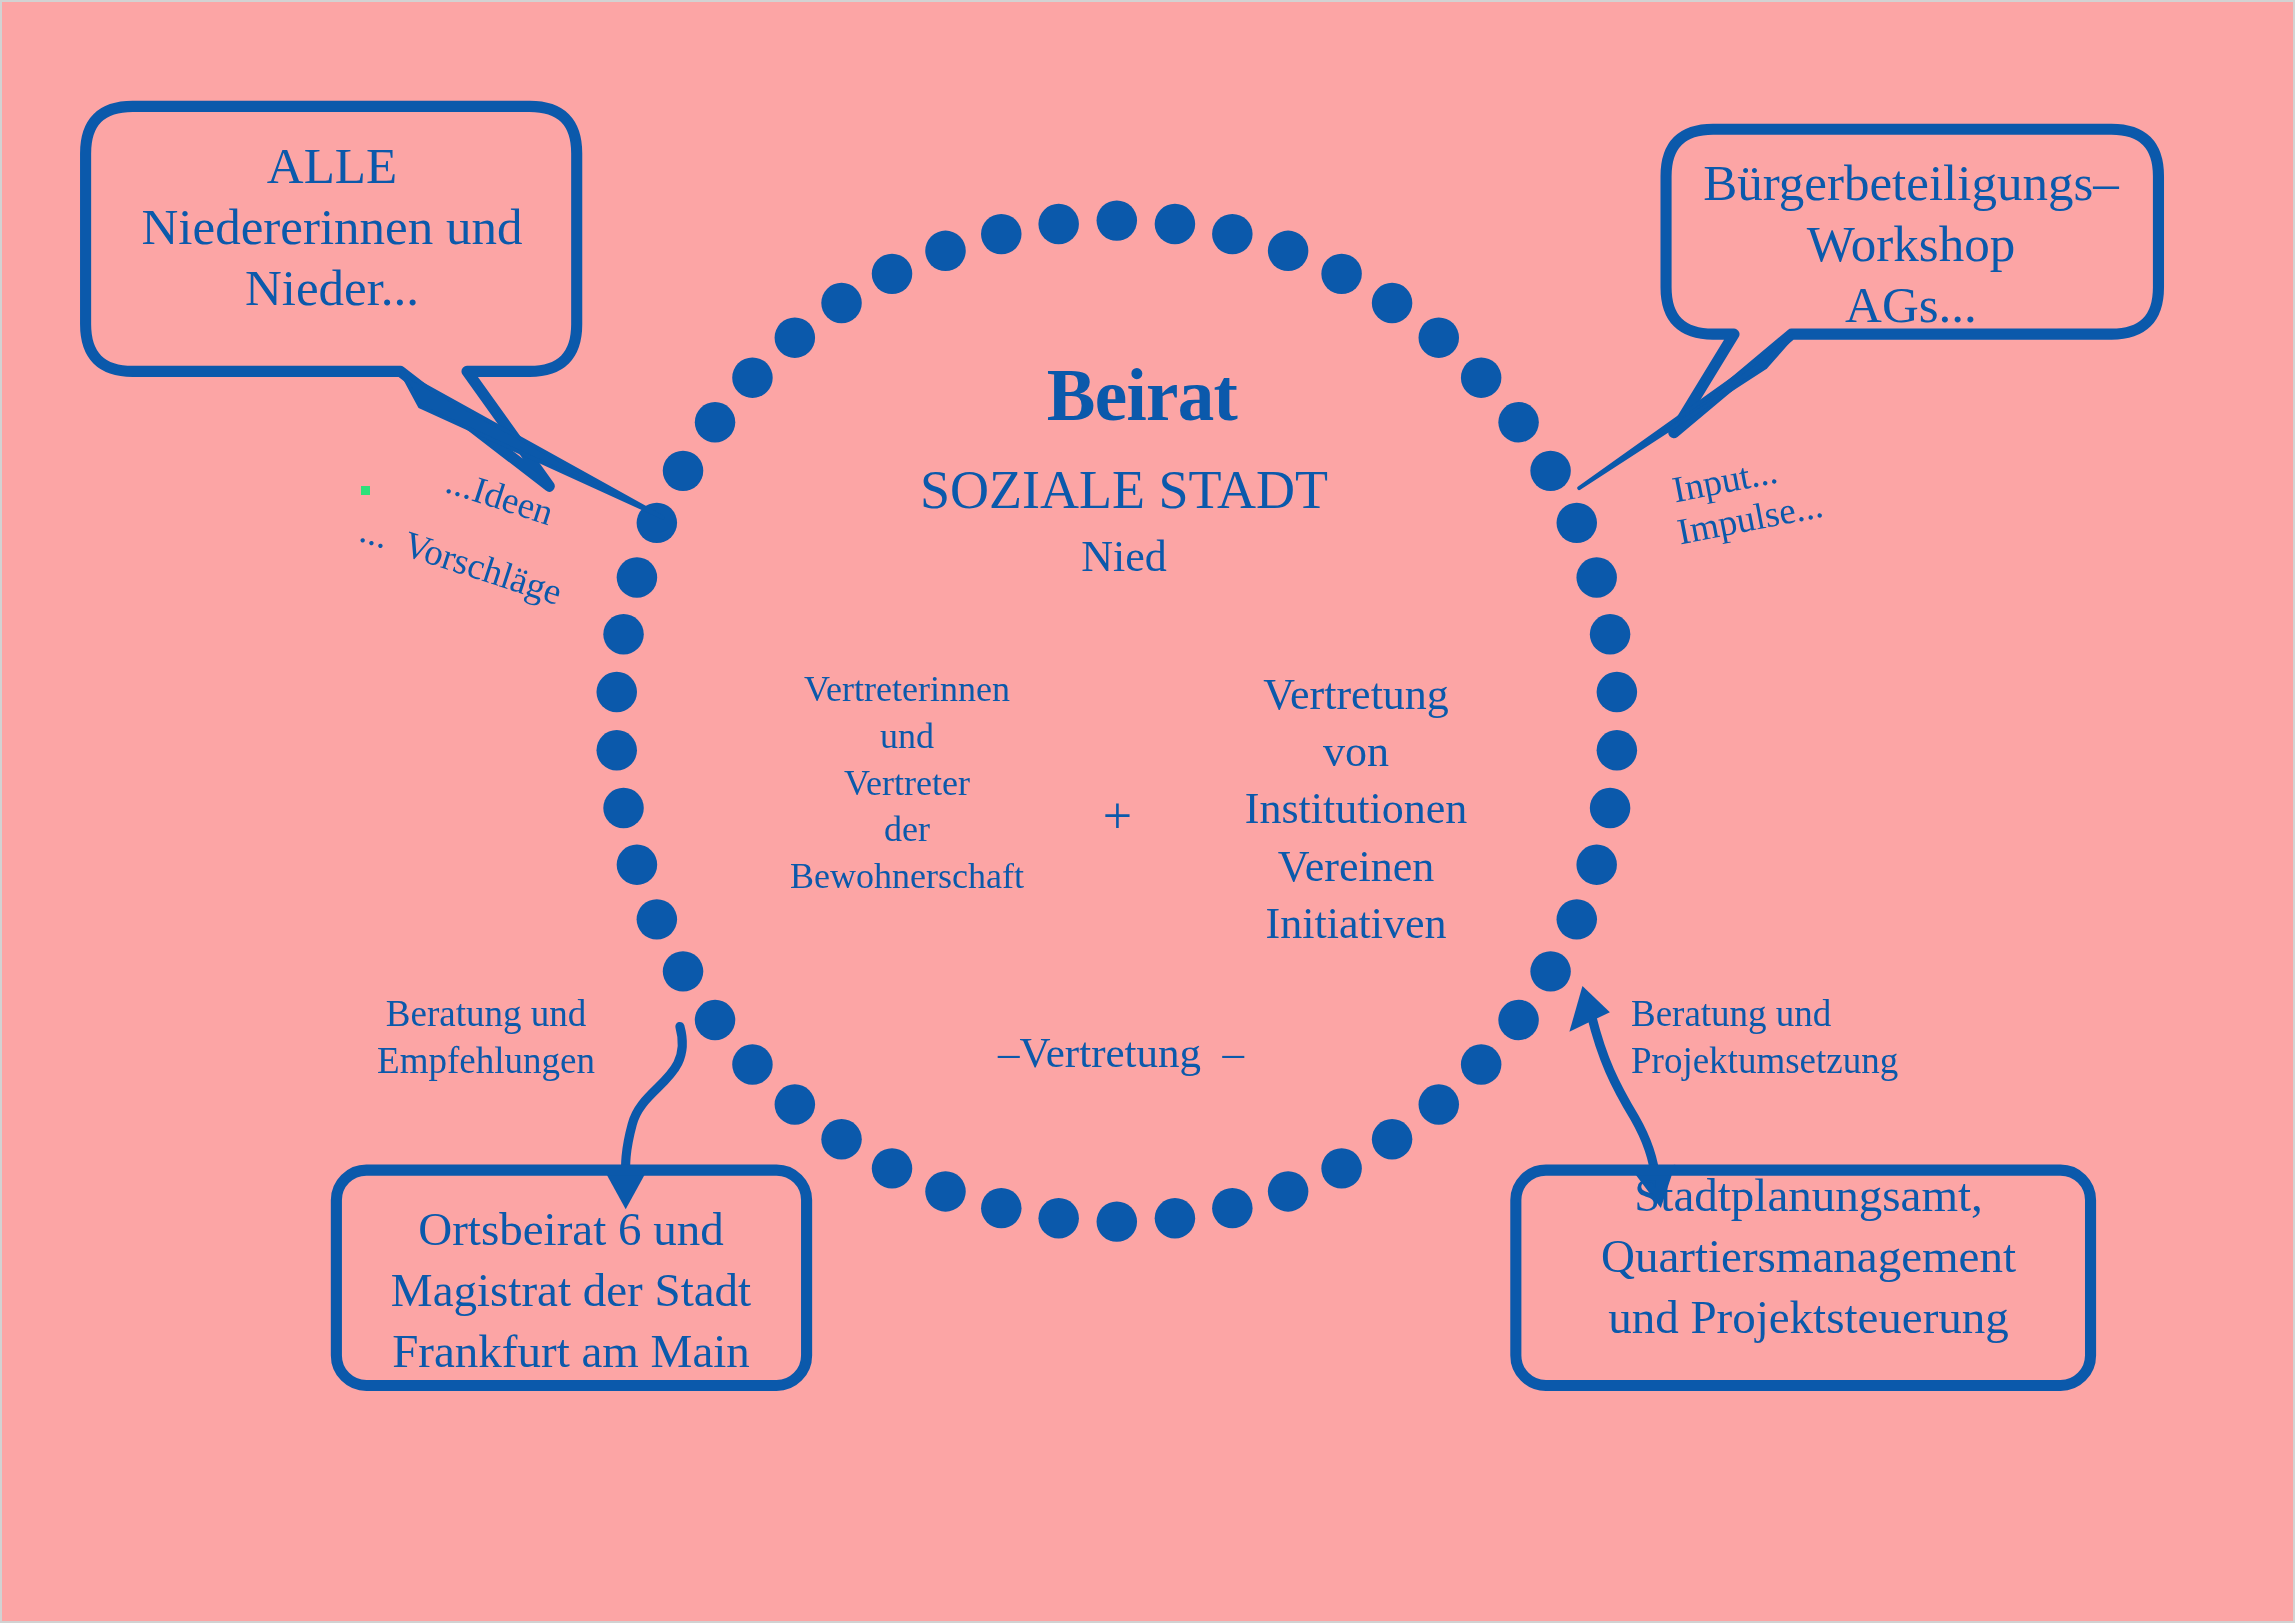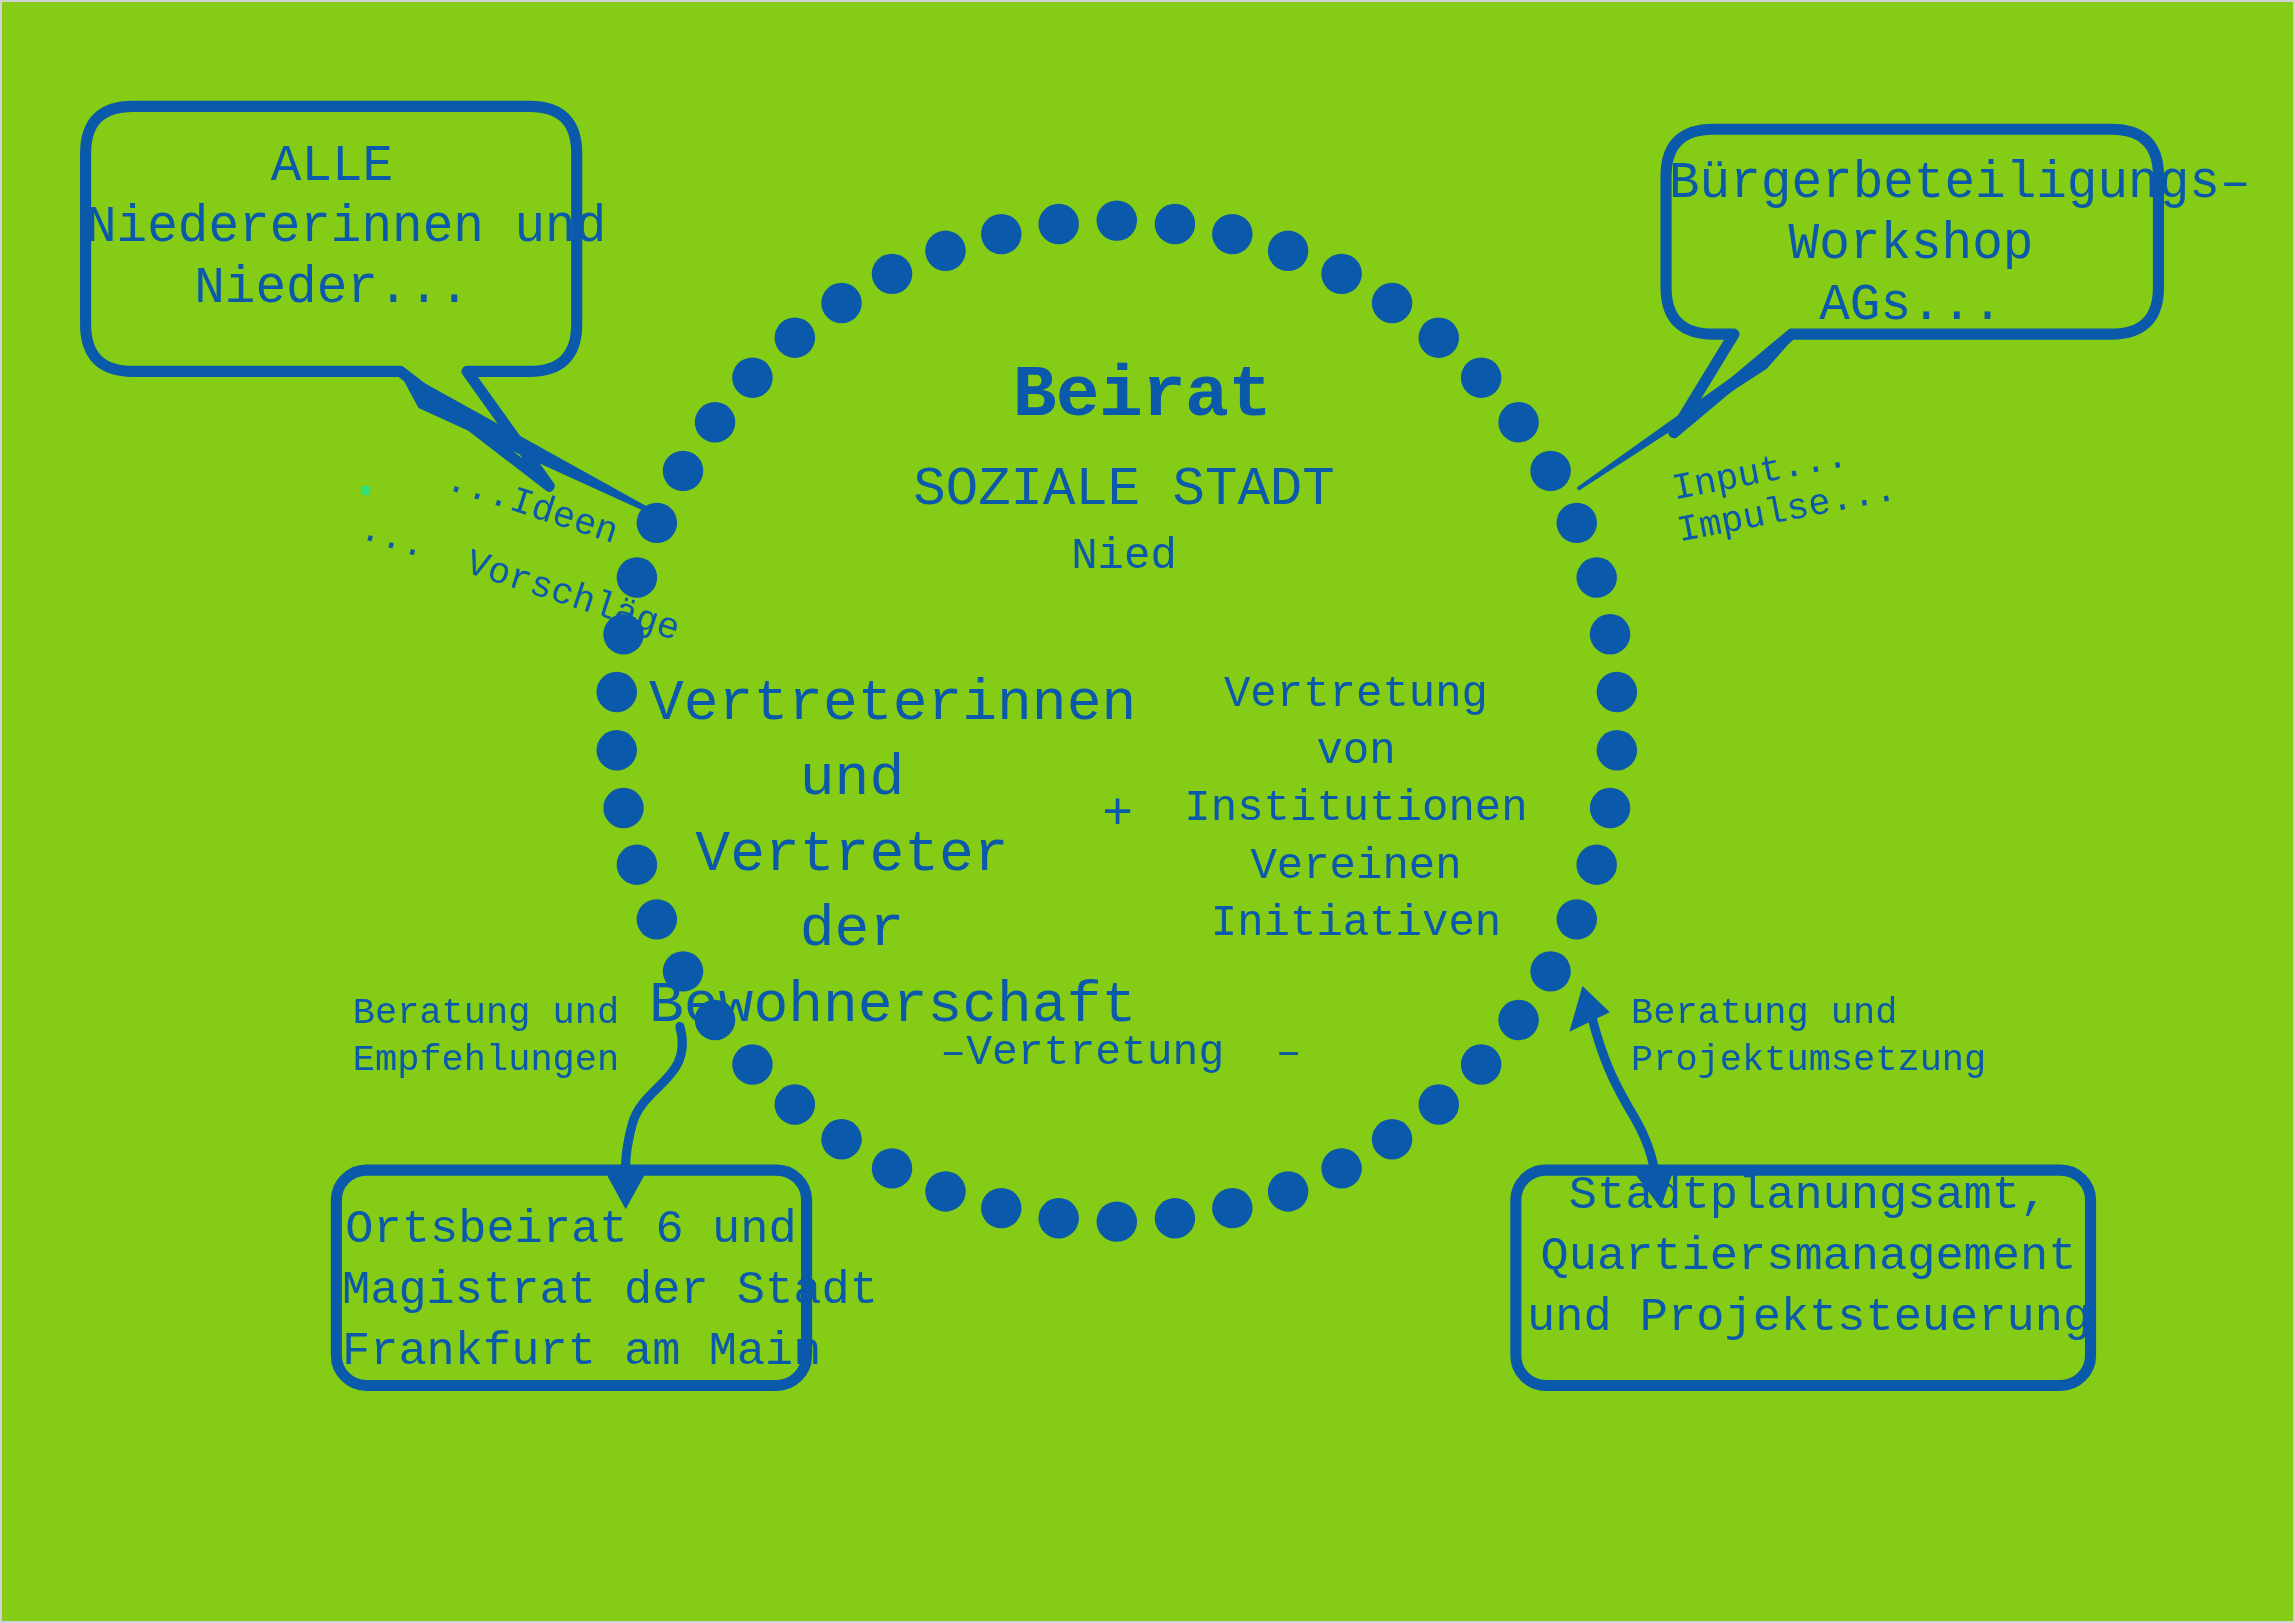--- a/index.html
+++ b/index.html
@@ -4,25 +4,25 @@
 <style>
   html, body {
     margin: 0;
     padding: 0;
     background: #ffffff;
   }
   #stage {
     position: relative;
     width: 2295px;
     height: 1623px;
-    background: #84cc16;
+    background: #fca5a5;
     border: 2.6px solid #d2d2d2;
     box-sizing: border-box;
     overflow: hidden;
-    font-family: Liberation Mono, monospace;
+    font-family: Liberation Serif, serif;
     color: #0b59ab;
   }
   #vectorLayer {
     position: absolute;
     inset: 0;
     width: 100%;
     height: 100%;
   }
   .txt {
     position: absolute;
@@ -58,23 +58,23 @@
     left: 759px; top: 458px;
     width: 726px;
     font-size: 54px;
   }
   #center-sub2 {
     left: 759px; top: 530px;
     width: 726px;
     font-size: 44px;
   }
   #col-left {
-    left: 647px; top: 664px;
+    left: 702px; top: 664px;
     width: 406px;
-    font-size: 58px;
+    font-size: 36px;
     line-height: 1.30;
   }
   #col-right {
     left: 1171px; top: 664px;
     width: 366px;
     font-size: 44px;
     line-height: 1.30;
   }
   #plus-sign {
     left: 1076px; top: 785px;

